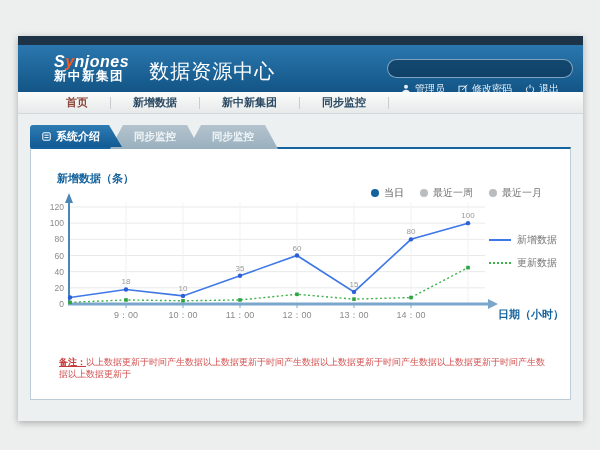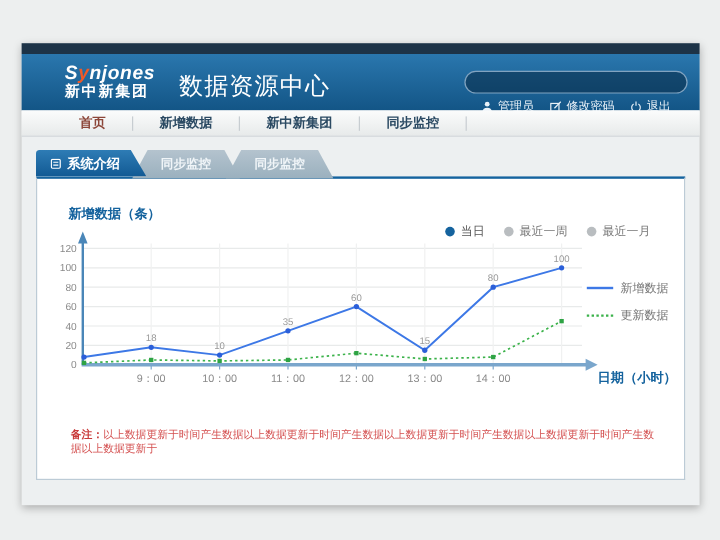--- a/index.html
+++ b/index.html
@@ -55,21 +55,21 @@
   .ytitle { position:absolute; left:26px; top:22px; font-size:11px; font-weight:bold; color:#15639e; }
   .xtitle { position:absolute; left:467px; top:158px; font-size:11px; font-weight:bold; color:#15639e; }
 
   #chart-svg { position:absolute; left:18px; top:38px; }
 
   .legend { position:absolute; left:458px; top:84px; display:flex; flex-direction:column; gap:9px; }
   .legend-item { display:flex; align-items:center; gap:6px; font-size:10px; color:#777; cursor:pointer; }
   .legend-item .sample { width:22px; height:0; }
 
   .note { position:absolute; left:28px; top:207px; width:490px; font-size:9px; color:#d45050; line-height:12px; }
-  .note .pfx { font-weight:bold; color:#c93a3a; }
+  .note .pfx { font-weight:bold; color:#c93a3a;text-decoration:underline; }
 </style>
 </head>
 <body>
 
 <div class="screen">
   <div class="card">
 
     <div class="topstrip"></div>
 
     <div class="header">

